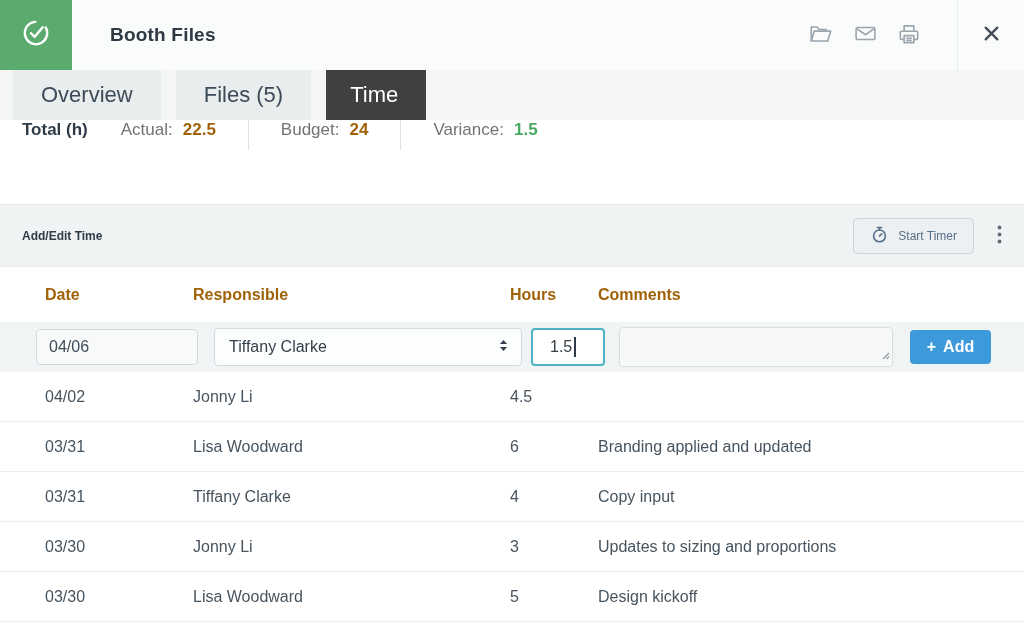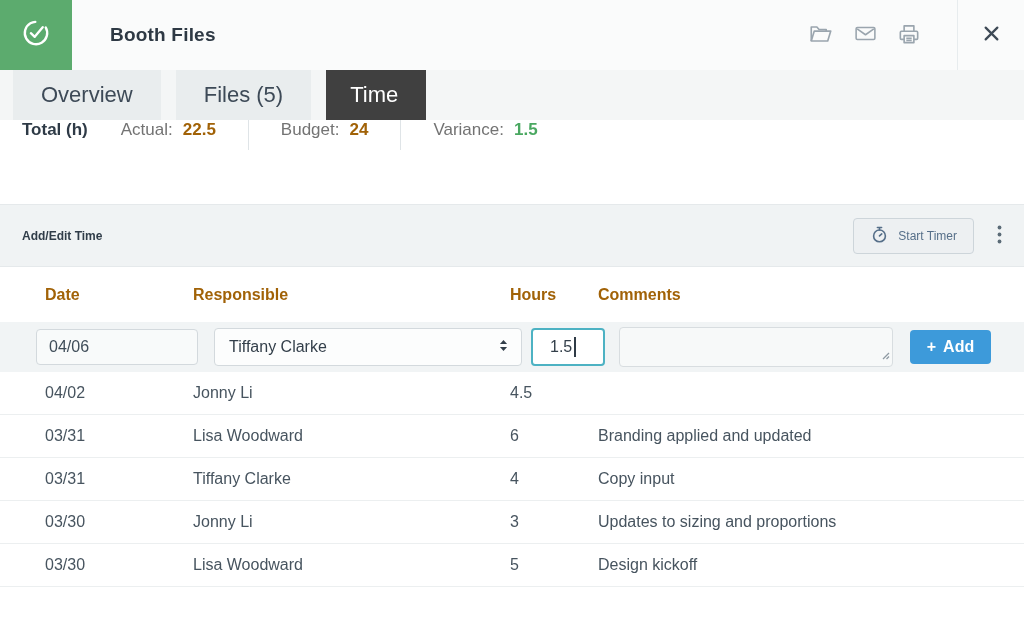--- a/index.html
+++ b/index.html
@@ -35,21 +35,21 @@
   .band h2 { font-size:12px; font-weight:bold; color:#303D49; }
   .band-right { margin-left:auto; display:flex; align-items:center; gap:12px; }
   .timer-btn { height:36px; padding:0 16px; background:#EDF0F2; border:1px solid #CDD5DA; border-radius:4px;
     color:#566F89; font-size:12px; display:flex; align-items:center; gap:9px; cursor:pointer;
     font-family:"Liberation Sans","DejaVu Sans",sans-serif; }
   .kebab-btn { width:26px; height:36px; display:flex; align-items:center; justify-content:center; background:none; border:none; cursor:pointer; }
 
   
   .grid { display:grid; grid-template-columns:148px 317px 88px 1fr; padding-left:45px; padding-right:20px; align-items:center; }
   .thead { height:55px; font-size:16px; font-weight:bold; color:#a16207; flex:0 0 auto; }
-  .trow { height:43px; font-size:16px; color:#47545F; border-bottom:1px solid #ECEFF0; flex:0 0 auto; }
+  .trow { height:50px; font-size:16px; color:#47545F; border-bottom:1px solid #ECEFF0; flex:0 0 auto; }
   .trow:last-child { border-bottom:1px solid #DDE2E5; }
   .cell { overflow:hidden; white-space:nowrap; }
 
   
   .form-row { height:50px; background:#F1F4F5; display:flex; align-items:center; padding:0 33px 0 36px; flex:0 0 auto; }
   .date-input { width:162px; height:36px; background:#F8FAFA; border:1px solid #D3D9DD; border-radius:4px;
     padding:0 12px; font-size:16px; color:#3F4D59; font-family:inherit; margin-right:16px; }
   .select-box { width:308px; height:38px; background:#FCFDFD; border:1px solid #D3D9DD; border-radius:4px;
     display:flex; align-items:center; padding:0 10px 0 14px; font-size:16px; color:#333F4A; cursor:pointer; margin-right:9px; }
   .select-box .sel-txt { flex:1; }

